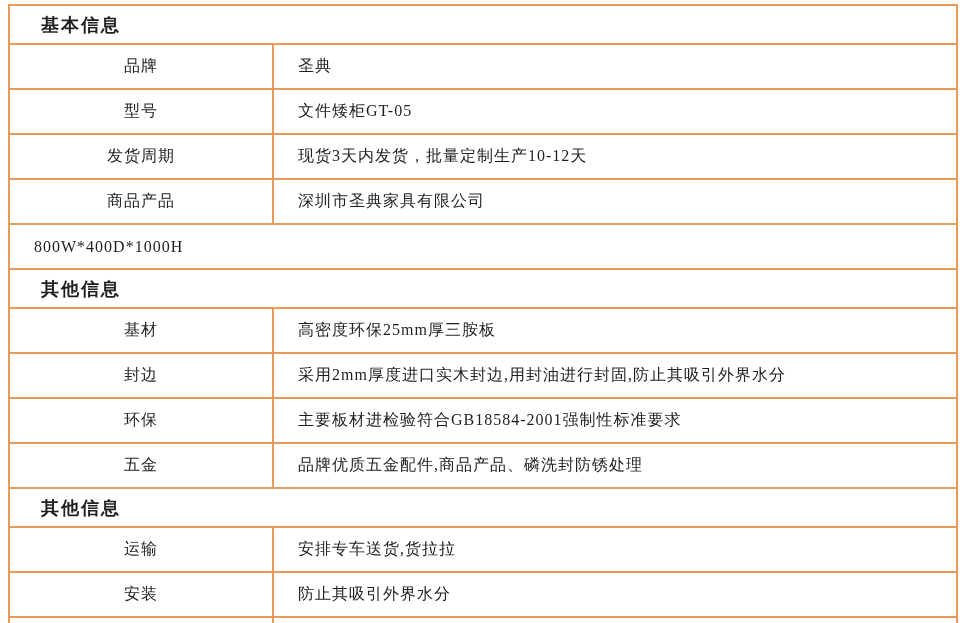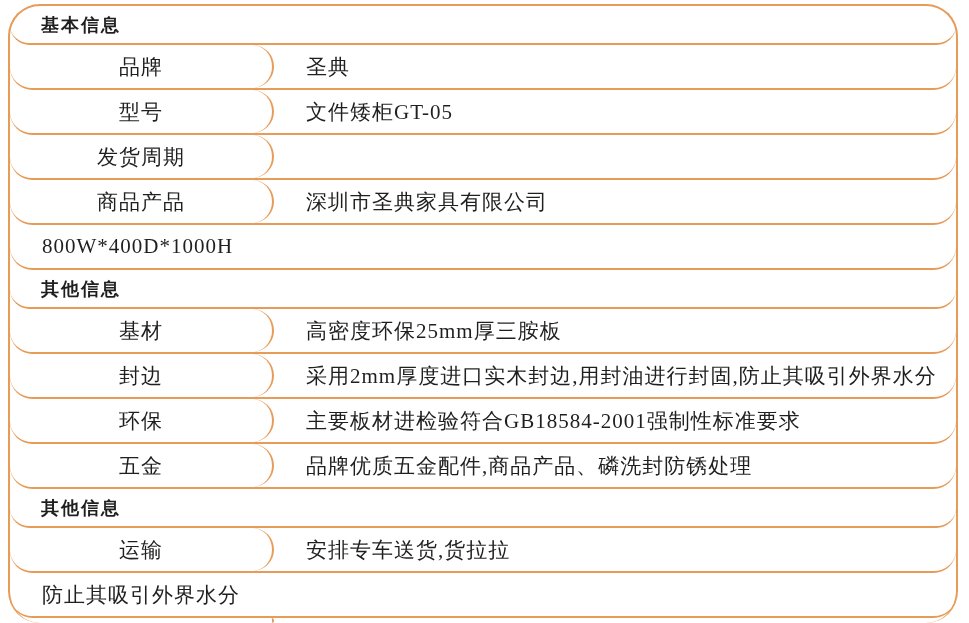--- a/index.html
+++ b/index.html
@@ -1,19 +1,19 @@
 <!DOCTYPE html>
 <html style="--bc: #E79B58; --txt: #1f1f1f;"><head>
 <meta charset="utf-8">
 <style>
   :root {
     --bc: #E79B58;
     --txt: #1f1f1f;
   }
-  * { box-sizing: border-box; border-radius: 32px; }
+  * { box-sizing: border-box; }
   html, body {
     margin: 0;
     padding: 0;
     width: 969px;
     height: 623px;
     background: #ffffff;
     overflow: hidden;
     font-family: "Liberation Serif", "DejaVu Serif", serif;
     color: var(--txt);
   }
@@ -42,54 +42,55 @@
     letter-spacing: 2px;
   }
   .row.data { height: 45px; }
   .row.data.partial {
     height: 5px;
     border-bottom: none;
   }
   .cell {
     display: flex;
     align-items: center;
-    font-size: 21px;
+    font-size: 16px;
     letter-spacing: 1px;
     white-space: nowrap;
     overflow: hidden;
   }
   .cell.label {
     width: 264px;
     flex: 0 0 264px;
     justify-content: center;
     border-right: 2px solid var(--bc);
   }
   .cell.value {
     flex: 1;
-    padding-left: 32px;
+    padding-left: 24px;
   }
 </style>
 </head>
 <body>
 
 <div class="spec-table">
 
   <div class="row section">
     <span class="section-title">基本信息</span>
   </div>
   <div class="row data">
     <div class="cell label">品牌</div>
     <div class="cell value">圣典</div>
   </div>
   <div class="row data">
     <div class="cell label">型号</div>
     <div class="cell value">文件矮柜GT-05</div>
   </div>
   <div class="row data">
     <div class="cell label">发货周期</div>
+    <div class="cell value">现货3天内发货，批量定制生产10-12天</div>
   </div>
   <div class="row data">
     <div class="cell label">商品产品</div>
     <div class="cell value">深圳市圣典家具有限公司</div>
   </div>
   <div class="row data">
     <div class="cell value">800W*400D*1000H</div>
   </div>
 
   <div class="row section">
@@ -113,20 +114,21 @@
   </div>
 
   <div class="row section">
     <span class="section-title">其他信息</span>
   </div>
   <div class="row data">
     <div class="cell label">运输</div>
     <div class="cell value">安排专车送货,货拉拉</div>
   </div>
   <div class="row data">
+    <div class="cell label">安装</div>
     <div class="cell value">防止其吸引外界水分</div>
   </div>
 
   <div class="row data partial">
     <div class="cell label"></div>
     <div class="cell value"></div>
   </div>
 
 </div>
 

